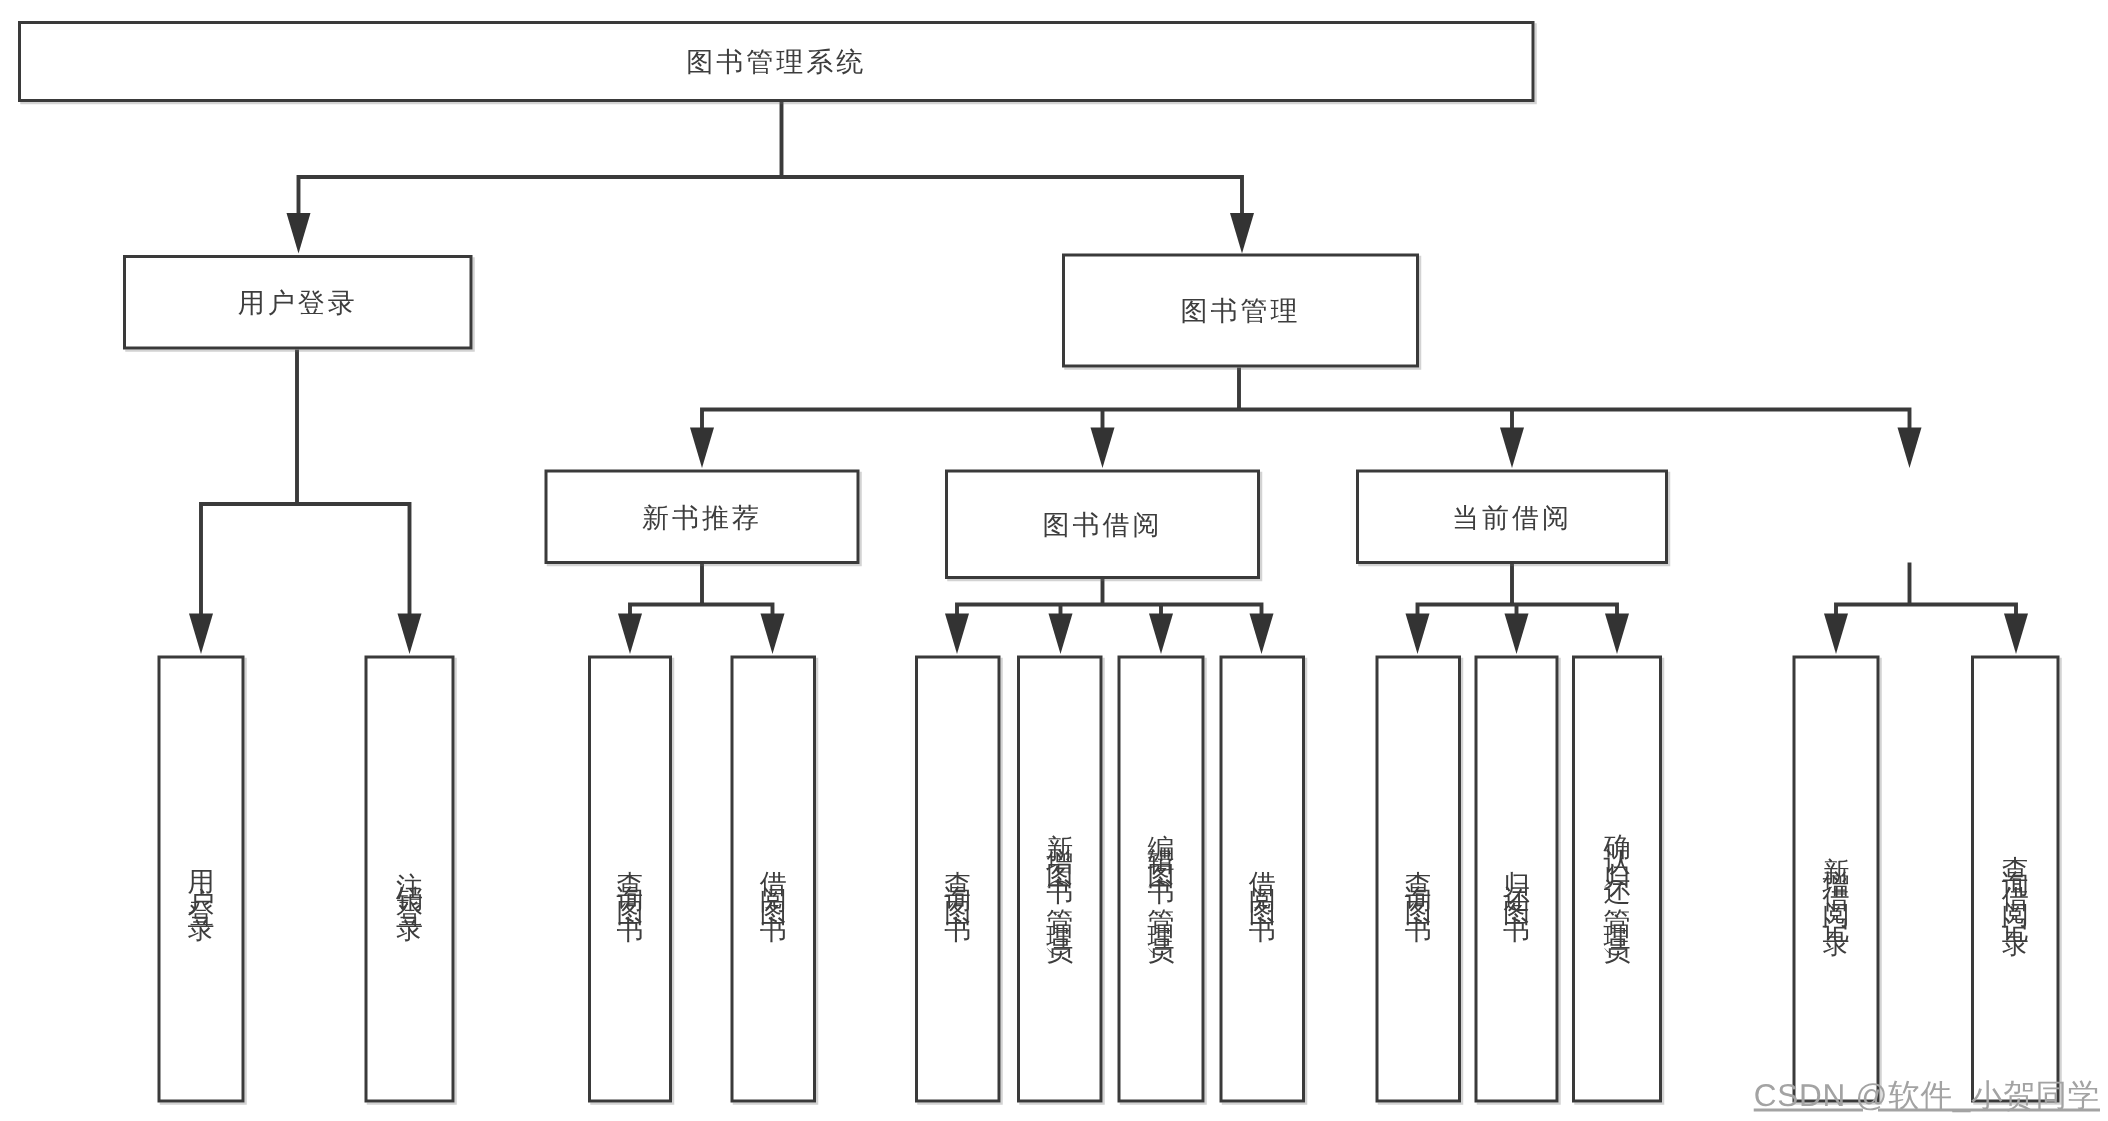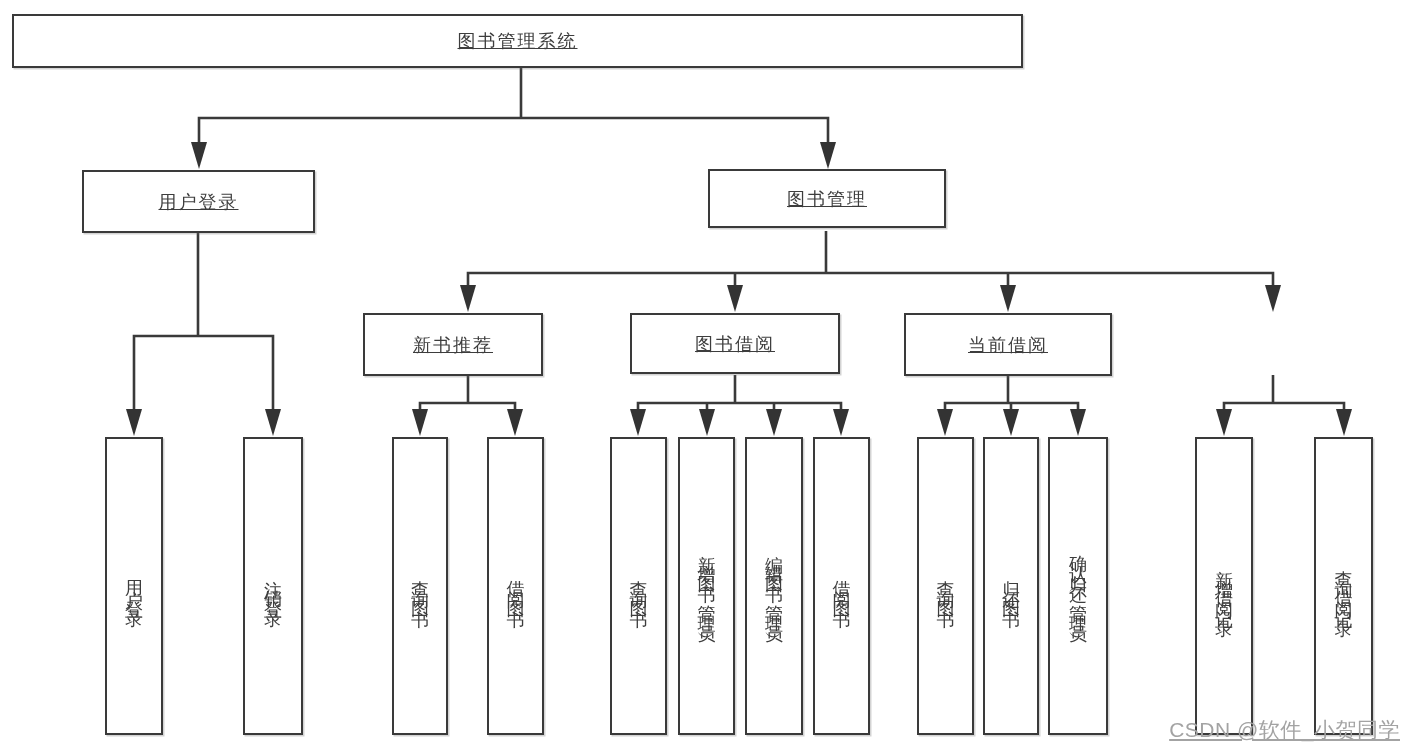--- a/index.html
+++ b/index.html
@@ -40,21 +40,20 @@
     display: flex;
     align-items: center;
     justify-content: center;
     color: #3d3d3d;
     box-shadow: 1.5px 1.5px 0 rgba(110,110,110,0.30);
   }
   .node.h .label {
     font-size: 18px;
     letter-spacing: 2px;
     white-space: nowrap;
-    text-decoration: underline;
   }
   .node.v .label {
     writing-mode: vertical-rl;
     text-orientation: mixed;
     font-size: 18px;
     line-height: 1;
     letter-spacing: 10px;
   }
   .watermark {
     position: absolute;
@@ -109,28 +108,28 @@
     <polygon class="arrowhead" points="1336,409 1352,409 1344,436"></polygon>
   </svg>
 
   <div class="node h" style="left:12px; top:14px; width:1011px; height:54px;">
     <span class="label">图书管理系统</span>
   </div>
 
   <div class="node h" style="left:82px; top:170px; width:233px; height:63px;">
     <span class="label">用户登录</span>
   </div>
-  <div class="node h" style="left:708px; top:169px; width:238px; height:59px;">
+  <div class="node h" style="left:708px; top:169px; width:238px; height:76px;">
     <span class="label">图书管理</span>
   </div>
 
-  <div class="node h" style="left:363px; top:313px; width:180px; height:63px;align-items:center;">
+  <div class="node h" style="left:363px; top:313px; width:210px; height:63px;align-items:center;">
     <span class="label">新书推荐</span>
   </div>
-  <div class="node h" style="left:630px; top:313px; width:210px; height:61px;">
+  <div class="node h" style="left:630px; top:313px; width:210px; height:73px;">
     <span class="label">图书借阅</span>
   </div>
   <div class="node h" style="left:904px; top:313px; width:208px; height:63px;">
     <span class="label">当前借阅</span>
   </div>
 
   <div class="node v" style="left:105px; top:437px; width:58px; height:298px;">
     <span class="label">用户登录</span>
   </div>
   <div class="node v" style="left:243px; top:437px; width:60px; height:298px;">

